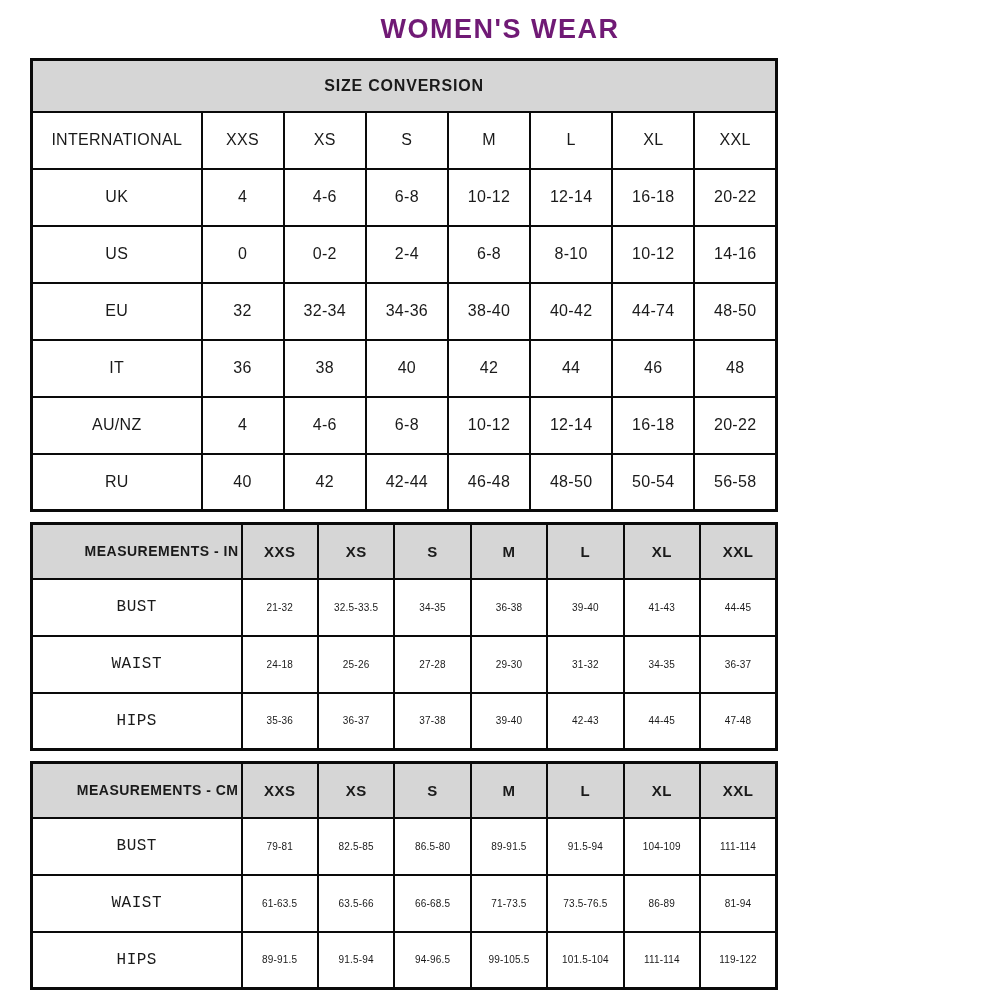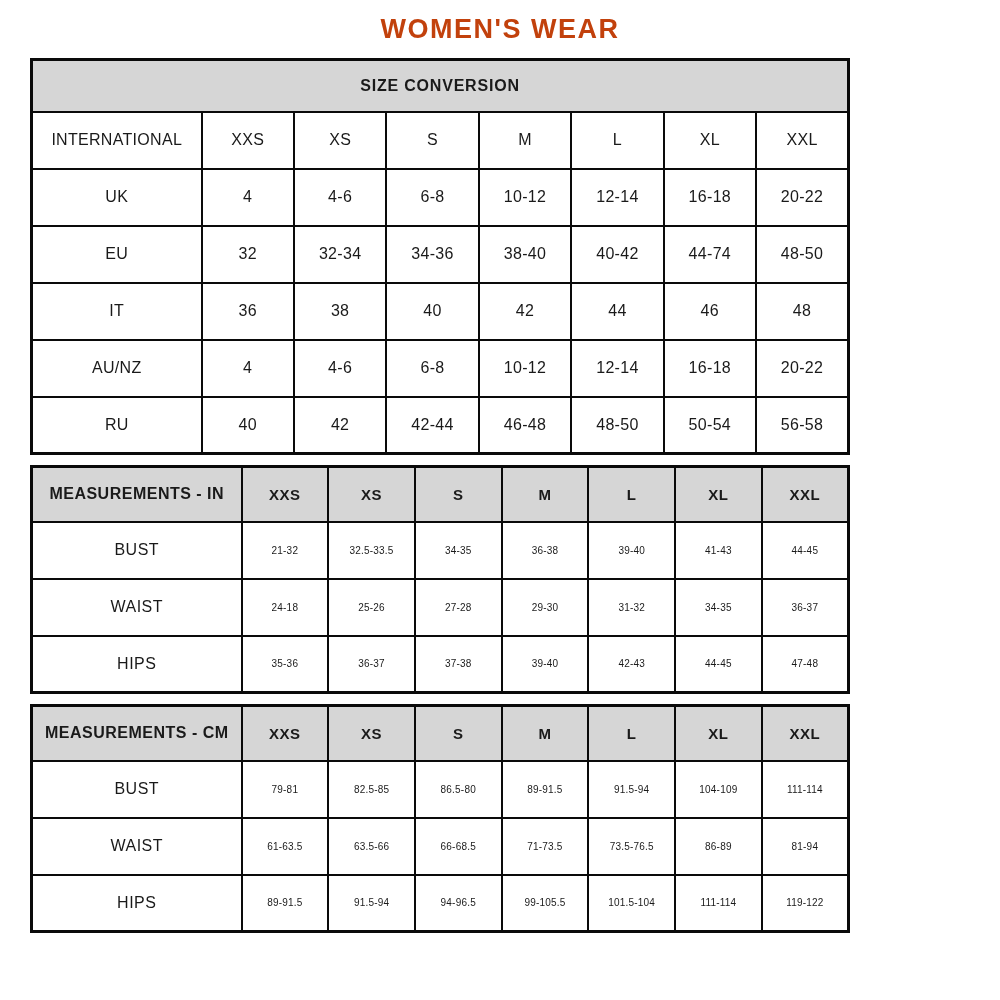--- a/index.html
+++ b/index.html
@@ -14,24 +14,24 @@
     font-family:"Liberation Sans","DejaVu Sans",sans-serif;
     color:var(--text);
   }
   .page{width:1000px;padding:12px 30px 14px 30px;}
   .page-title{
     margin:2px 0 13px 0;
     text-align:center;
     font-size:27px;
     font-weight:700;
     letter-spacing:1.5px;
-    color:#c2410c;
+    color:#701a75;
   }
   table{
-    width:820px;
+    width:748px;
     border-collapse:collapse;
     table-layout:fixed;
     border:3px solid var(--border);
   }
   td{
     border:2px solid var(--border);
     text-align:center;
     vertical-align:middle;
     padding:0 2px;
     overflow:hidden;
@@ -51,23 +51,23 @@
   
   .t-meas{margin-top:10px;}
   .t-meas col.label-col{width:210px;}
   .t-meas tr.head-row{height:55px;}
   .t-meas tr.head-row td{
     background:var(--header-bg);
     font-weight:700;
     font-size:15px;
     letter-spacing:0.5px;
   }
-  .t-meas tr.head-row td.meas-title{font-size:16px;}
+  .t-meas tr.head-row td.meas-title{font-size:14px;text-align:right;}
   .t-meas tr.data-row{height:57px;}
-  .t-meas tr.data-row td.meas-label{font-size:16px;letter-spacing:0.5px;}
+  .t-meas tr.data-row td.meas-label{font-size:16px;letter-spacing:0.5px;font-family:Liberation Mono, monospace;}
   .t-meas tr.data-row td.meas-value{font-size:10px;letter-spacing:0.2px;}
 </style>
 </head>
 <body>
 
 <div class="page">
   <h1 class="page-title">WOMEN'S WEAR</h1>
 
   <table class="t-conv">
     <colgroup>
@@ -90,20 +90,30 @@
         </tr>
         <tr class="data-row">
           <td>UK</td>
           <td>4</td>
           <td>4-6</td>
           <td>6-8</td>
           <td>10-12</td>
           <td>12-14</td>
           <td>16-18</td>
           <td>20-22</td>
+        </tr>
+        <tr class="data-row">
+          <td>US</td>
+          <td>0</td>
+          <td>0-2</td>
+          <td>2-4</td>
+          <td>6-8</td>
+          <td>8-10</td>
+          <td>10-12</td>
+          <td>14-16</td>
         </tr>
         <tr class="data-row">
           <td>EU</td>
           <td>32</td>
           <td>32-34</td>
           <td>34-36</td>
           <td>38-40</td>
           <td>40-42</td>
           <td>44-74</td>
           <td>48-50</td>

